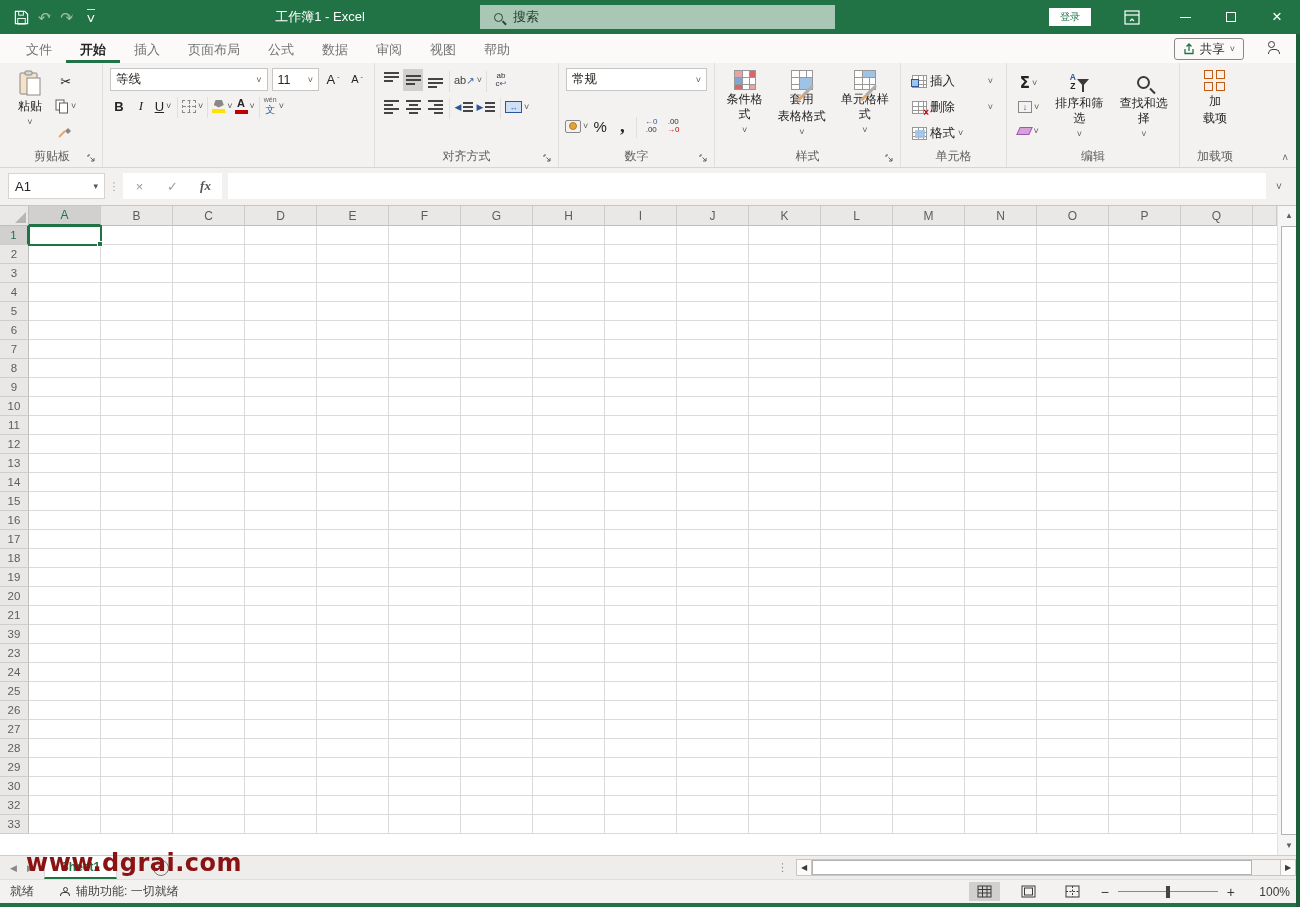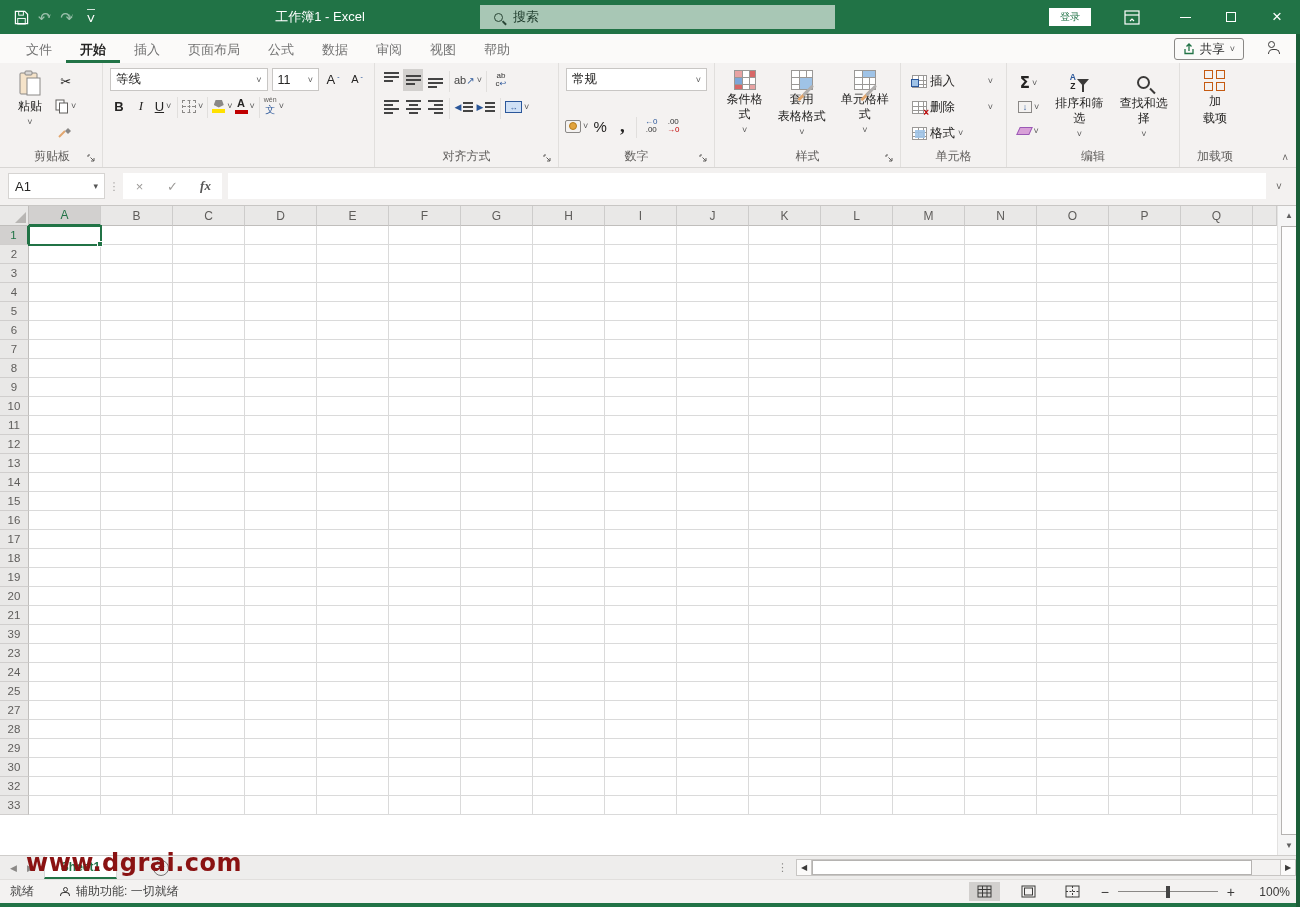--- a/index.html
+++ b/index.html
@@ -1167,20 +1167,41 @@
         <div class="cell"></div>
         <div class="cell"></div>
         <div class="cell"></div>
         <div class="cell"></div>
         <div class="cell"></div>
         <div class="cell"></div>
         <div class="cell"></div>
         <div class="cell fill"></div>
       </div>
       <div class="gridrow">
+        <div class="rowh">26</div>
+        <div class="cell"></div>
+        <div class="cell"></div>
+        <div class="cell"></div>
+        <div class="cell"></div>
+        <div class="cell"></div>
+        <div class="cell"></div>
+        <div class="cell"></div>
+        <div class="cell"></div>
+        <div class="cell"></div>
+        <div class="cell"></div>
+        <div class="cell"></div>
+        <div class="cell"></div>
+        <div class="cell"></div>
+        <div class="cell"></div>
+        <div class="cell"></div>
+        <div class="cell"></div>
+        <div class="cell"></div>
+        <div class="cell fill"></div>
+      </div>
+      <div class="gridrow">
         <div class="rowh">27</div>
         <div class="cell"></div>
         <div class="cell"></div>
         <div class="cell"></div>
         <div class="cell"></div>
         <div class="cell"></div>
         <div class="cell"></div>
         <div class="cell"></div>
         <div class="cell"></div>
         <div class="cell"></div>

